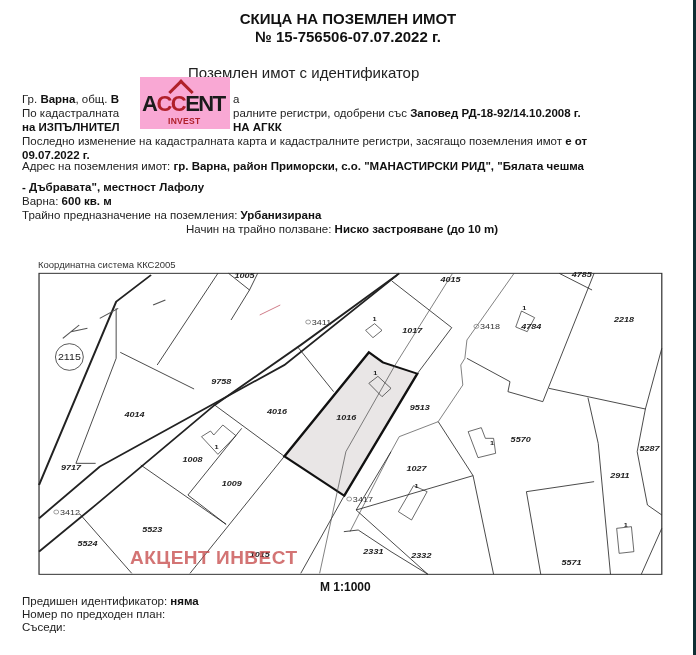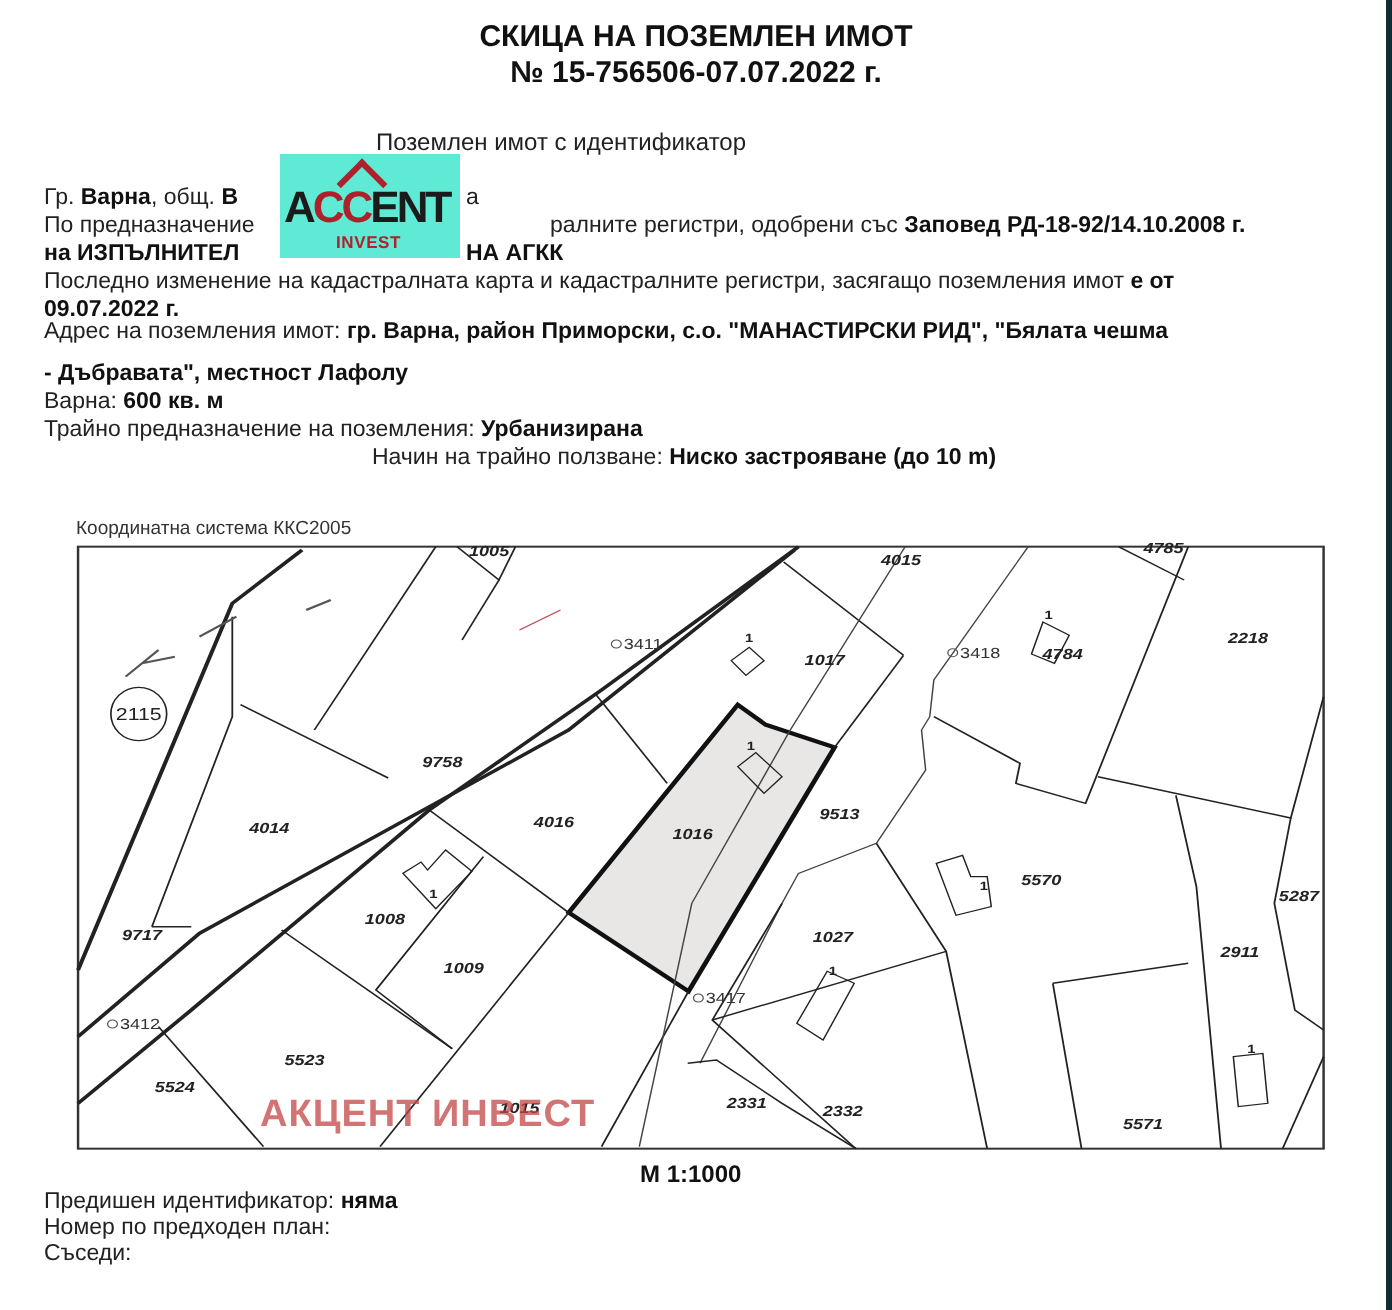--- a/index.html
+++ b/index.html
@@ -12,30 +12,30 @@
     position: absolute; top: 0; right: 0; width: 3px; height: 655px;
     background: #0f2e33;
   }
   .title {
     position: absolute; left: 0; width: 696px; text-align: center;
     font-weight: bold; font-size: 15px; line-height: 18px; color: #111;
   }
   .title.l1 { top: 10px; }
   .title.l2 { top: 28px; }
   .subhead {
-    position: absolute; top: 64px; left: 188px; font-size: 12px; color: #222;
+    position: absolute; top: 64px; left: 188px; font-size: 15px; color: #222;
   }
   .info {
     position: absolute; left: 22px; width: 640px;
     font-size: 11.5px; line-height: 13.5px; color: #222;
   }
   .info b { font-weight: bold; color: #111; }
   .logo {
     position: absolute; left: 140px; top: 77px; width: 90px; height: 52px;
-    background: #5eead4;
+    background: #f9a8d4;
   }
   .logo .roof {
     position: absolute; left: 32px; top: 0px; width: 18px; height: 18px;
     border-top: 3px solid #b0202a; border-left: 3px solid #b0202a;
     transform: rotate(45deg); transform-origin: center; box-sizing: border-box;
     top: 6px;
   }
   .logo .word {
     position: absolute; left: 2px; top: 14px; font-weight: bold; font-size: 22px;
     letter-spacing: -1.5px; color: #1b1b1b; font-family: "Liberation Sans", sans-serif;
@@ -70,21 +70,21 @@
 <div class="right-edge"></div>
 
 <div class="title l1">СКИЦА НА ПОЗЕМЛЕН ИМОТ</div>
 <div class="title l2">№ 15-756506-07.07.2022 г.</div>
 <div class="subhead">Поземлен имот с  идентификатор</div>
 
 <div class="info" style="top:93px;">
   <span>Гр. </span><b>Варна</b><span>, общ. </span><b>В</b><span style="position:absolute;left:211px;">а</span>
 </div>
 <div class="info" style="top:107px;">
-  <span>По предназначение</span><span style="position:absolute;left:211px;margin-left:42px;"><span>ралните регистри, одобрени със </span><b>Заповед РД-18-92/14.10.2008 г.</b></span>
+  <span>По кадастралната</span><span style="position:absolute;left:211px;"><span>ралните регистри, одобрени със </span><b>Заповед РД-18-92/14.10.2008 г.</b></span>
 </div>
 <div class="info" style="top:121px;">
   <b>на ИЗПЪЛНИТЕЛ</b><b style="position:absolute;left:211px;">НА АГКК</b>
 </div>
 <div class="info" style="top:135px;">
   <span>Последно изменение на кадастралната карта и кадастралните регистри, засягащо поземления имот </span><b>е от</b>
 </div>
 <div class="info" style="top:149px;">
   <b>09.07.2022 г.</b>
 </div>

